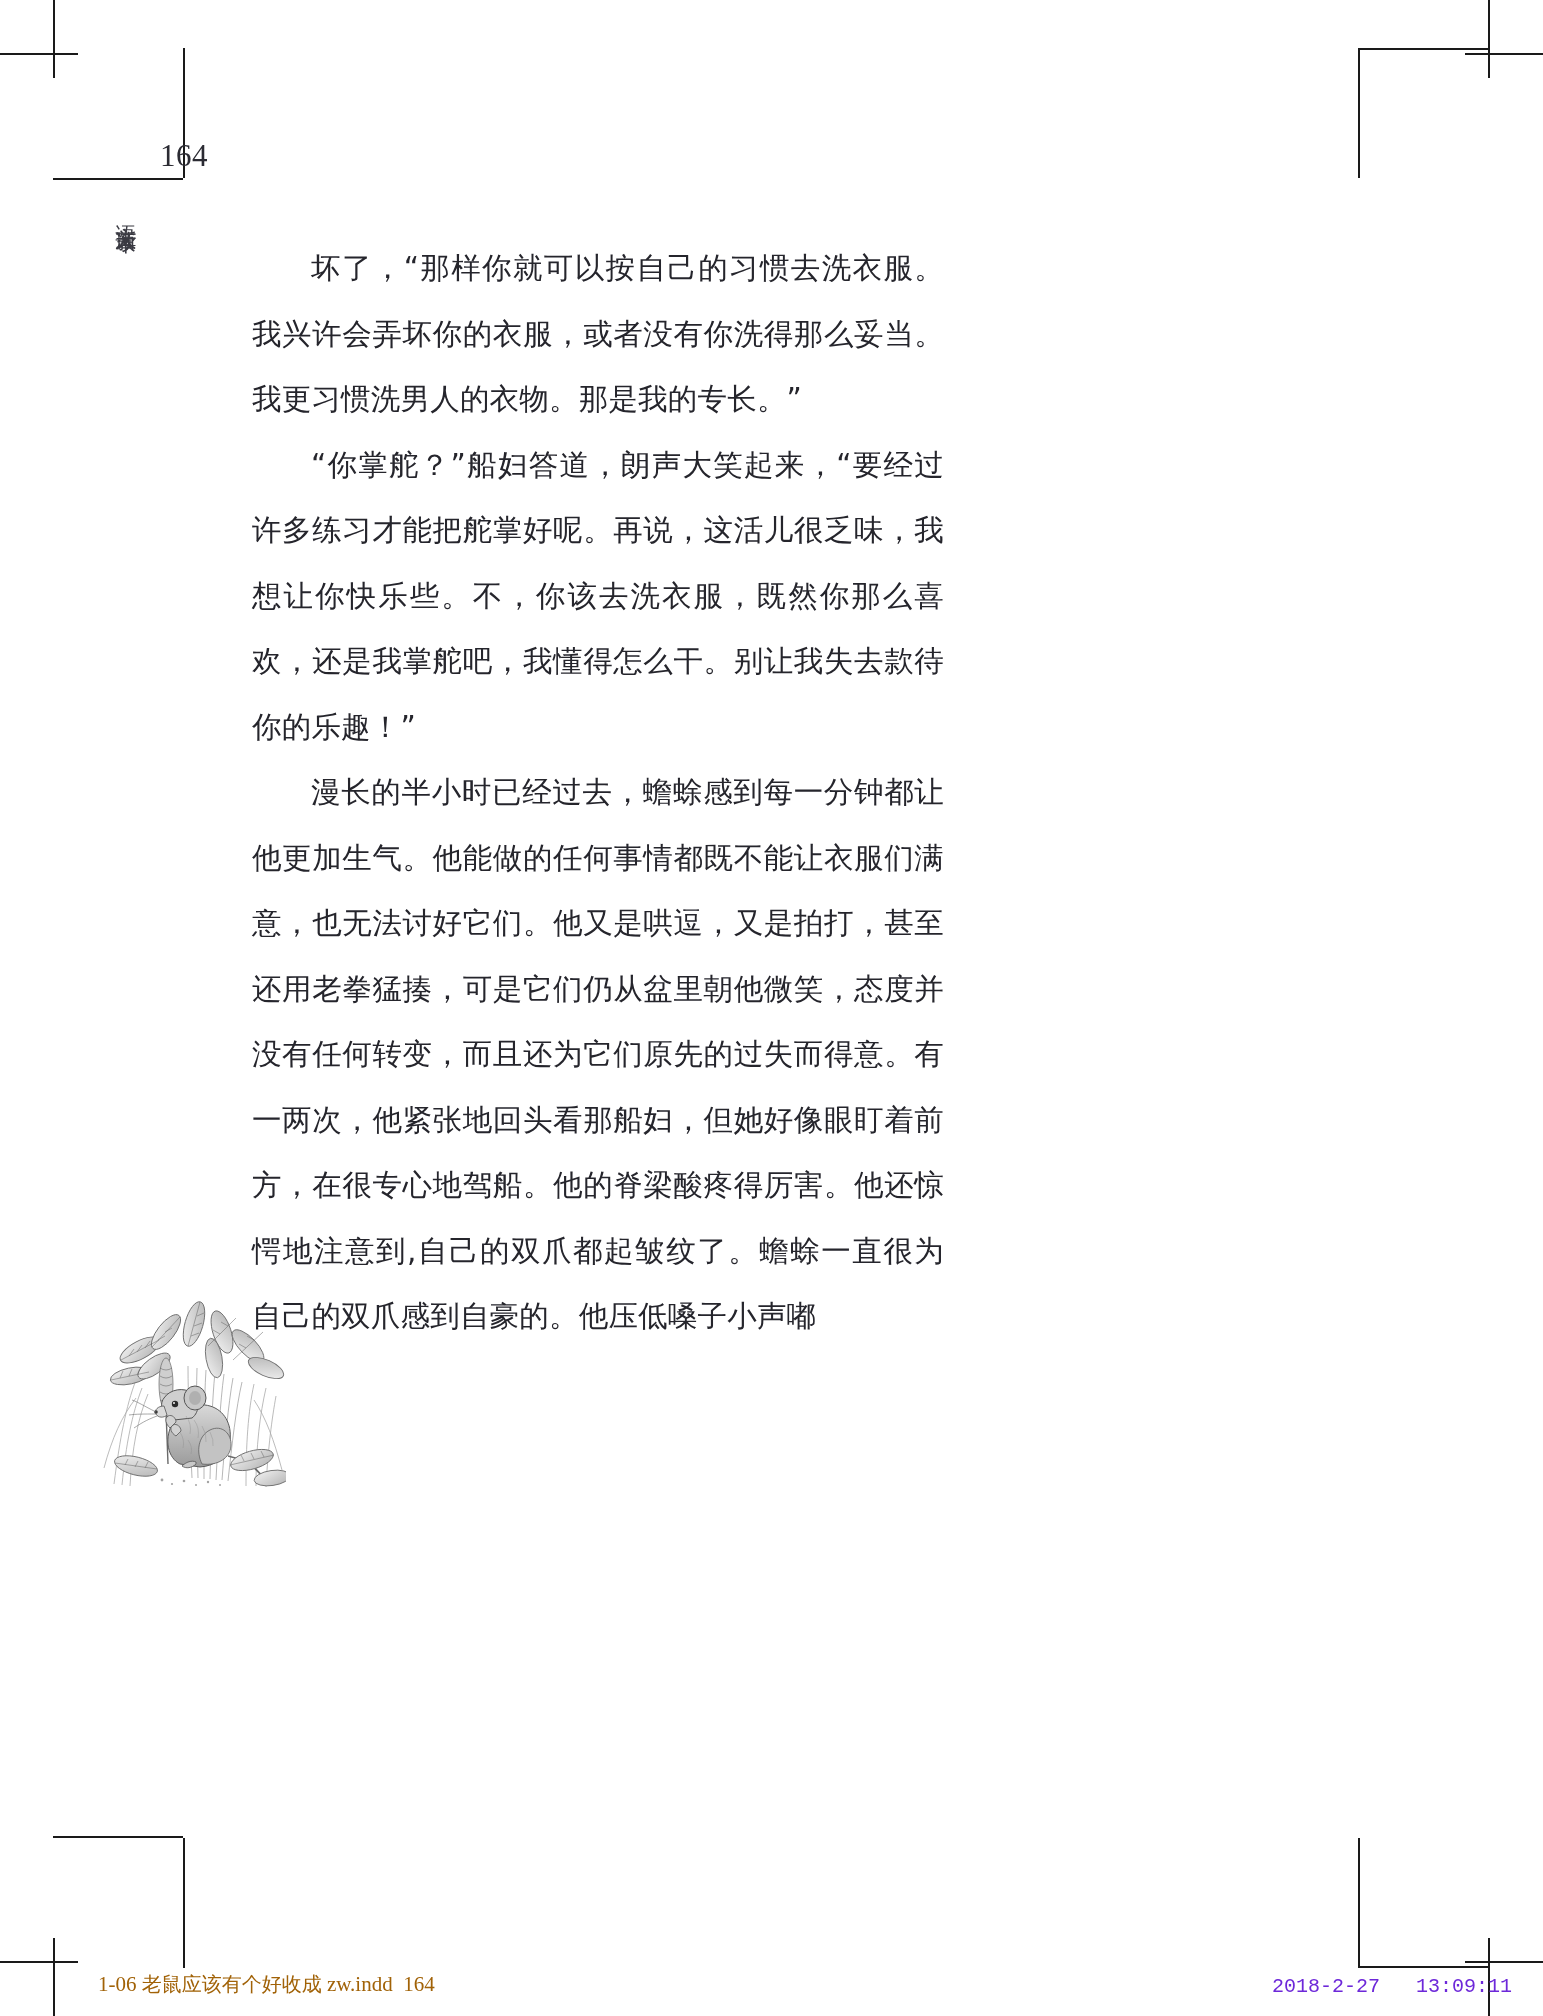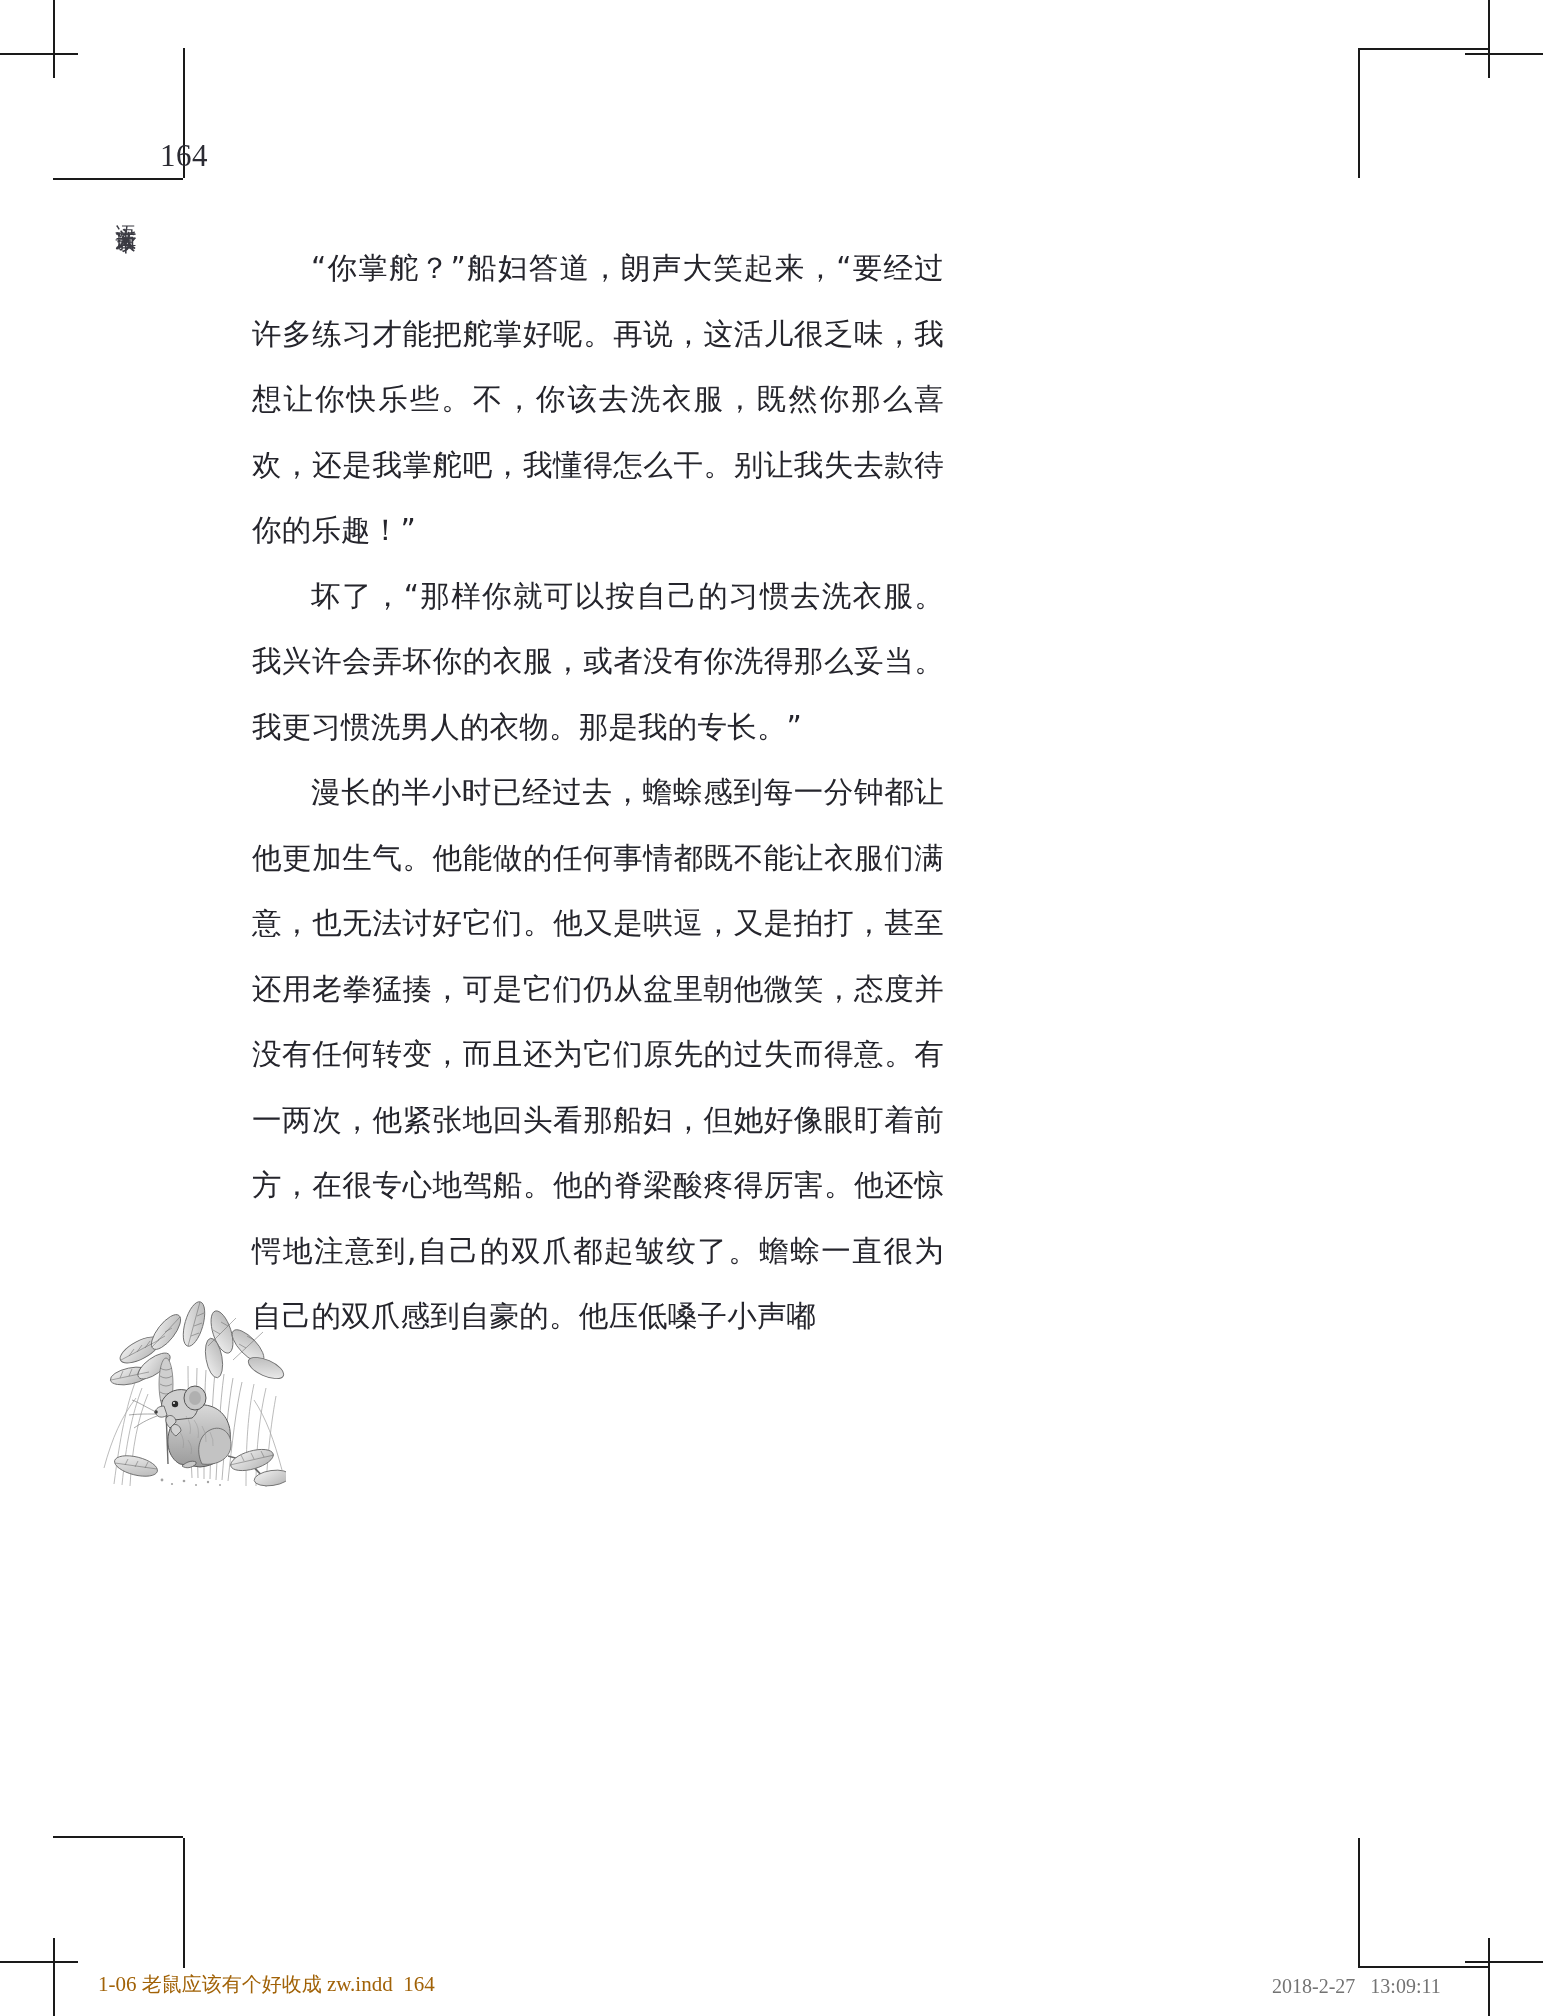--- a/index.html
+++ b/index.html
@@ -109,23 +109,23 @@
     white-space: nowrap;
   }
   .footer-left .cn {
     font-family: "DejaVu Sans", "Liberation Sans", sans-serif;
     font-size: 20px;
   }
   .footer-right {
     position: absolute;
     left: 1272px;
     bottom: 18px;
-    font-family: Liberation Serif, serif;
+    font-family: Liberation Mono, monospace;
     font-size: 20px;
-    color: #737373;
+    color: #6d28d9;
     white-space: nowrap;
   }
 </style>
 </head>
 <body>
 
 <div>
   <div class="crop crop-tl-h"></div>
   <div class="crop crop-tl-v"></div>
   <div class="crop crop-tl-h2"></div>
@@ -145,22 +145,22 @@
   <div class="crop crop-br-v"></div>
   <div class="crop crop-br-h2"></div>
   <div class="crop crop-br-v2"></div>
 </div>
 
 <div class="folio">164</div>
 
 <div class="running-head">语文新读本</div>
 
 <div class="body-col">
+  <p class="para">坏了，“那样你就可以按自己的习惯去洗衣服。我兴许会弄坏你的衣服，或者没有你洗得那么妥当。我更习惯洗男人的衣物。那是我的专长。”</p>
   <p class="para">“你掌舵？”船妇答道，朗声大笑起来，“要经过许多练习才能把舵掌好呢。再说，这活儿很乏味，我想让你快乐些。不，你该去洗衣服，既然你那么喜欢，还是我掌舵吧，我懂得怎么干。别让我失去款待你的乐趣！”</p>
-  <p class="para">坏了，“那样你就可以按自己的习惯去洗衣服。我兴许会弄坏你的衣服，或者没有你洗得那么妥当。我更习惯洗男人的衣物。那是我的专长。”</p>
   <p class="para">漫长的半小时已经过去，蟾蜍感到每一分钟都让他更加生气。他能做的任何事情都既不能让衣服们满意，也无法讨好它们。他又是哄逗，又是拍打，甚至还用老拳猛揍，可是它们仍从盆里朝他微笑，态度并没有任何转变，而且还为它们原先的过失而得意。有一两次，他紧张地回头看那船妇，但她好像眼盯着前方，在很专心地驾船。他的脊梁酸疼得厉害。他还惊愕地注意到,自己的双爪都起皱纹了。蟾蜍一直很为自己的双爪感到自豪的。他压低嗓子小声嘟</p>
 </div>
 
 <div class="illus">
   <svg viewBox="0 0 190 200" width="190" height="200" aria-hidden="true">
     <defs>
       <linearGradient id="furG" x1="0" y1="0" x2="0" y2="1">
         <stop offset="0" stop-color="#d9d9d9"></stop>
         <stop offset="1" stop-color="#9a9a9a"></stop>
       </linearGradient>

